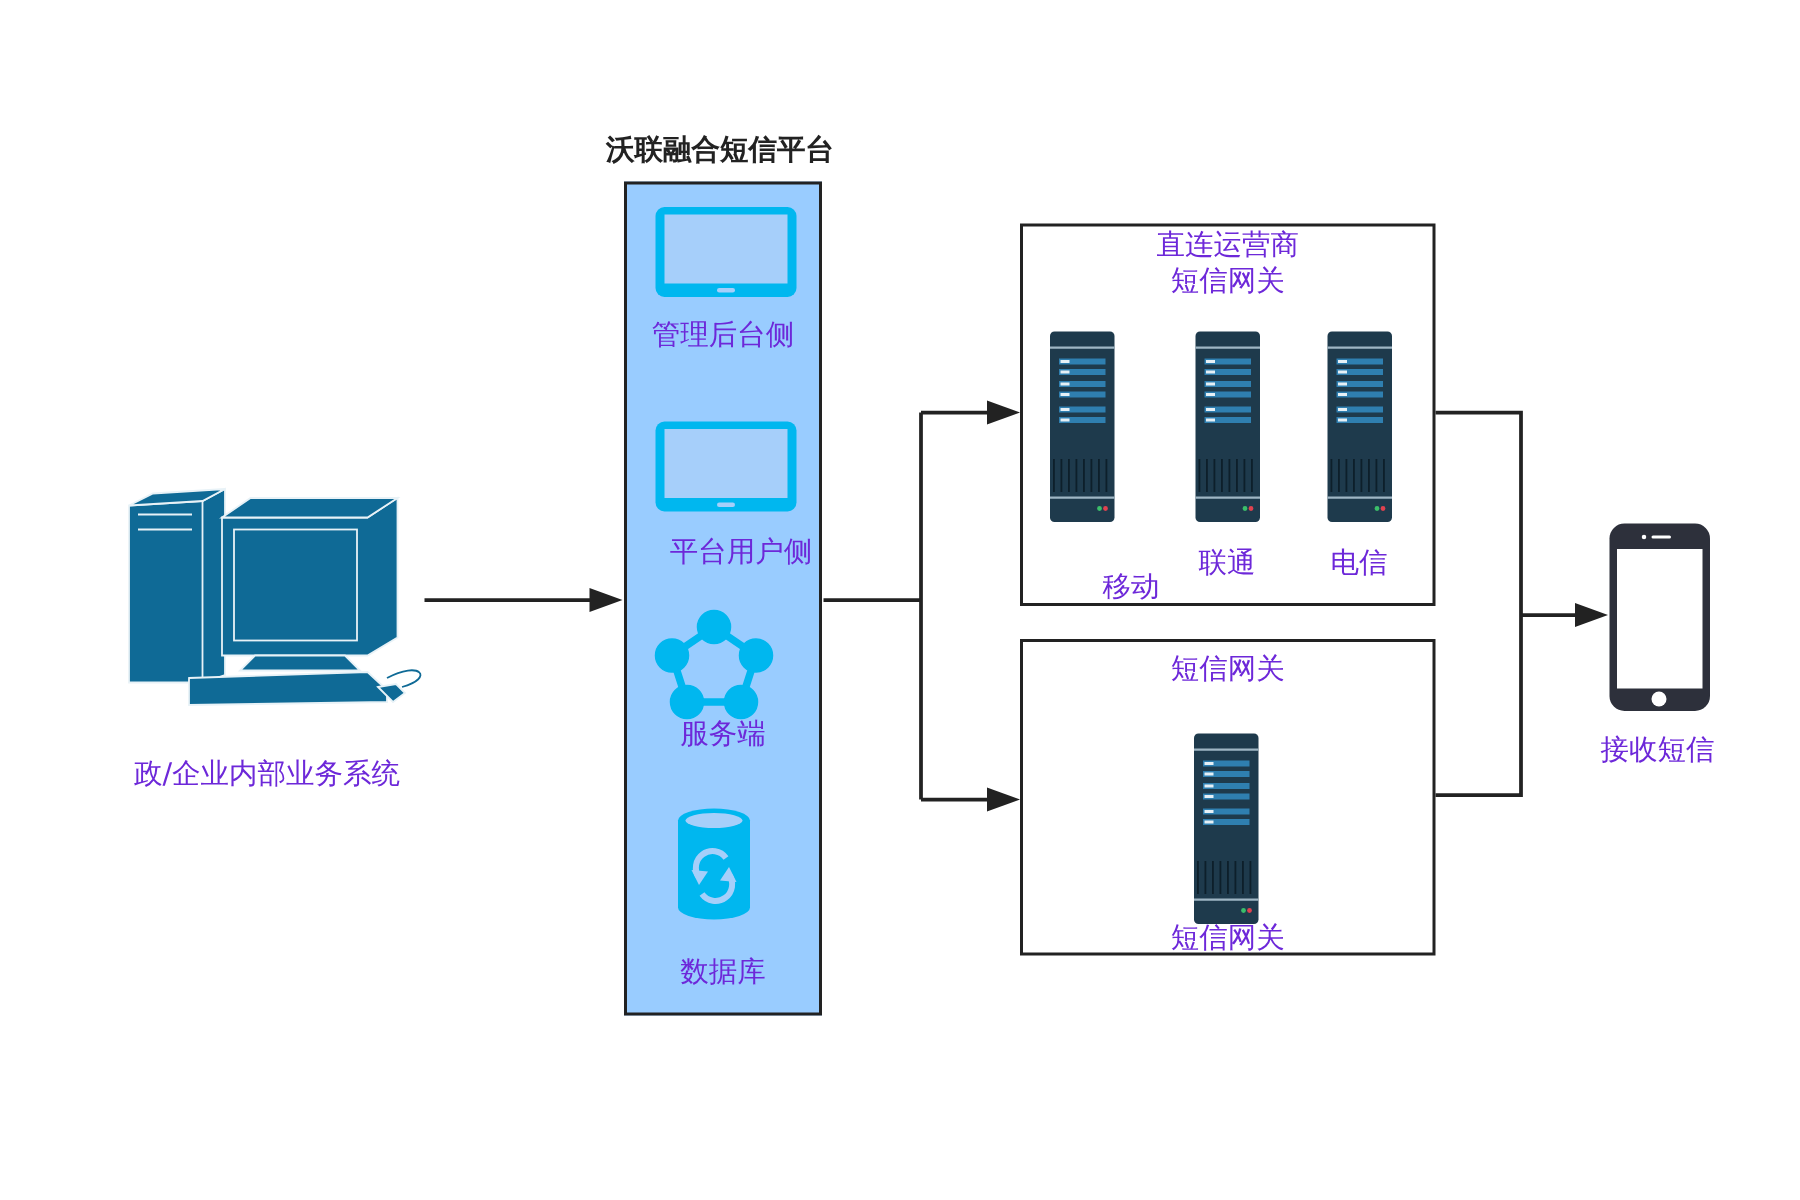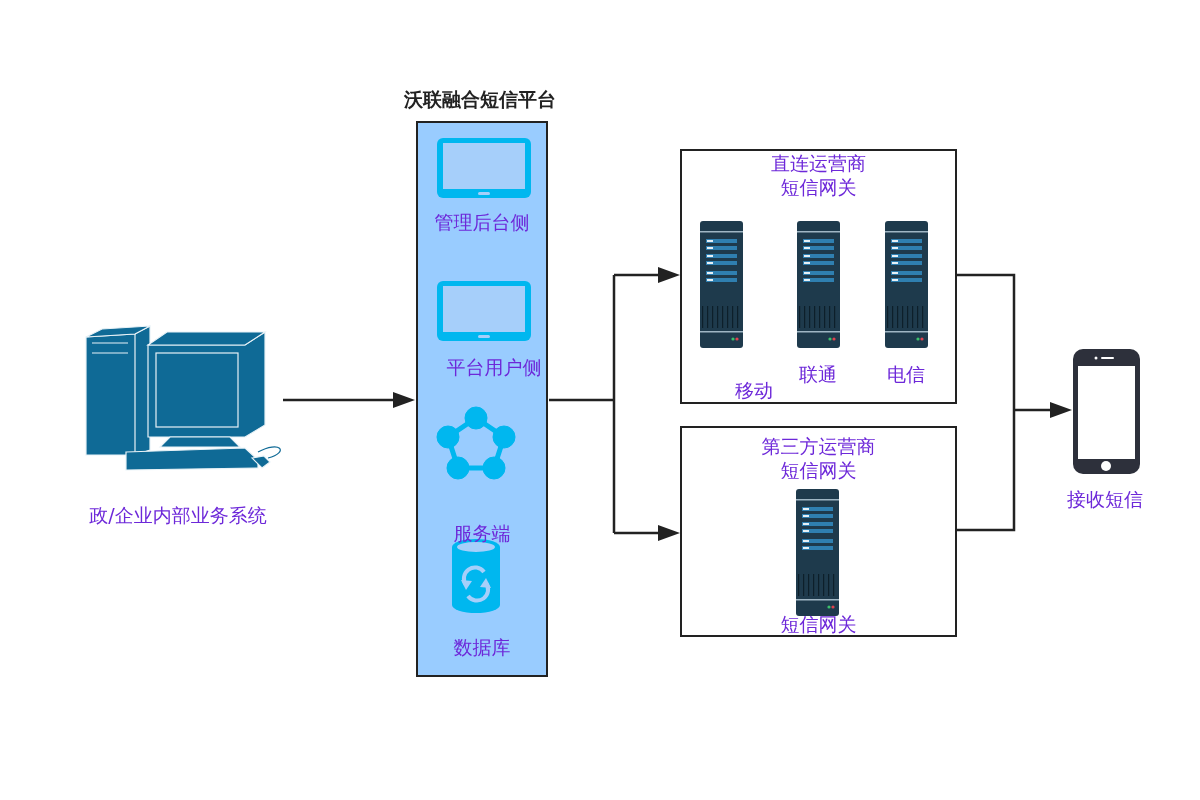--- a/index.html
+++ b/index.html
@@ -90,32 +90,31 @@
     <ellipse cx="476" cy="547" rx="24" ry="8" fill="#00b7ef"></ellipse>
     <ellipse cx="476" cy="547" rx="19" ry="5" fill="#a6cffa"></ellipse>
     <path d="M466,585 A11,11 0 0 1 484,572" fill="none" stroke="#a6cffa" stroke-width="4"></path>
     <path d="M486,583 A11,11 0 0 1 468,596" fill="none" stroke="#a6cffa" stroke-width="4"></path>
     <path d="M461,580 L466,590 L472,581 z" fill="#a6cffa"></path>
     <path d="M491,588 L486,578 L480,587 z" fill="#a6cffa"></path>
   </g>
 </svg>
 <div class="label" style="left:416px; top:210px; width:132px;">管理后台侧</div>
 <div class="label" style="left:416px; top:355px; width:156px;">平台用户侧</div>
-<div class="label" style="left:416px; top:521px; width:132px;">服务端</div>
+<div class="label" style="left:416px; top:476px; width:132px;">服务端</div>
 <div class="label" style="left:416px; top:635px; width:132px;">数据库</div>
 
 <div class="gw-box" style="left:680px; top:149px; width:277px; height:255px;"></div>
 <div class="label" style="left:680px; top:151px; width:277px; line-height:24px;">
   <div>直连运营商</div>
   <div>短信网关</div>
 </div>
 
 <div class="gw-box" style="left:680px; top:426px; width:277px; height:211px;"></div>
 <div class="label" style="left:680px; top:434px; width:277px; line-height:24px;">
-  <div>第三方运营商</div>
   <div>短信网关</div>
 </div>
 
 <svg width="1200" height="800" id="servers">
     <g>
       <rect x="700" y="221" width="43" height="127" rx="3" fill="#1e3a4c"></rect>
       <rect x="700" y="231" width="43" height="1.5" fill="#9fb6c4"></rect>
       <rect x="700" y="331" width="43" height="1.5" fill="#9fb6c4"></rect>
       <rect x="706" y="239" width="31" height="4" fill="#2f7fb0"></rect>
       <rect x="707" y="240" width="6" height="2" fill="#e6f0f6"></rect>

